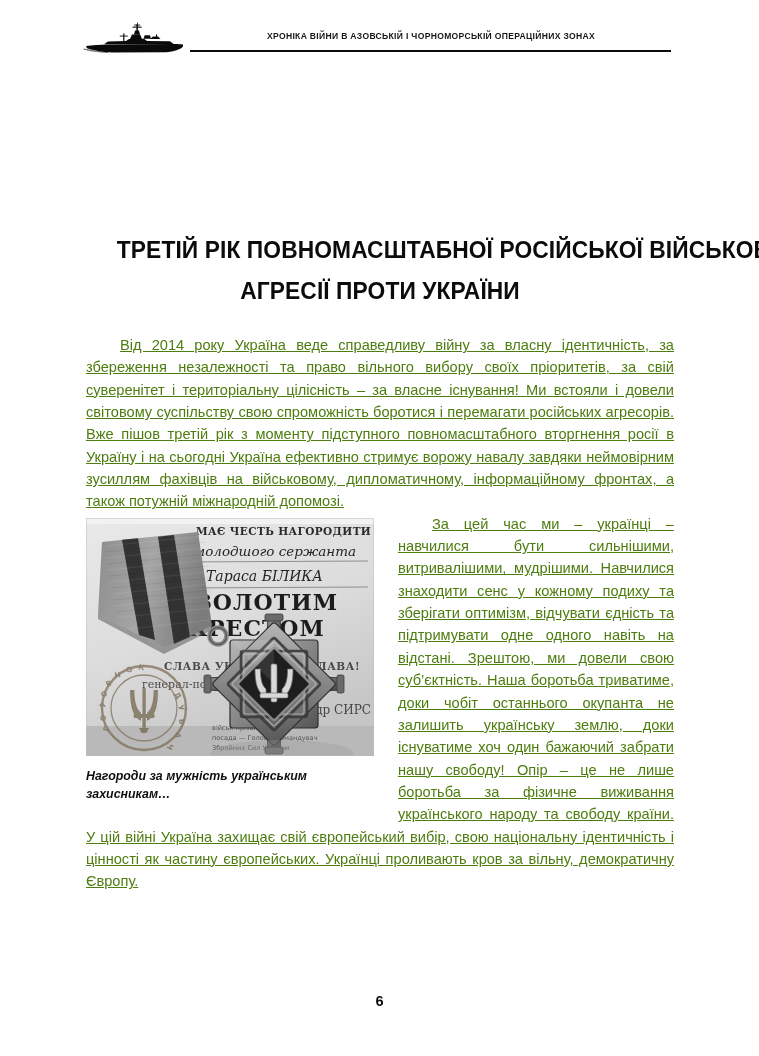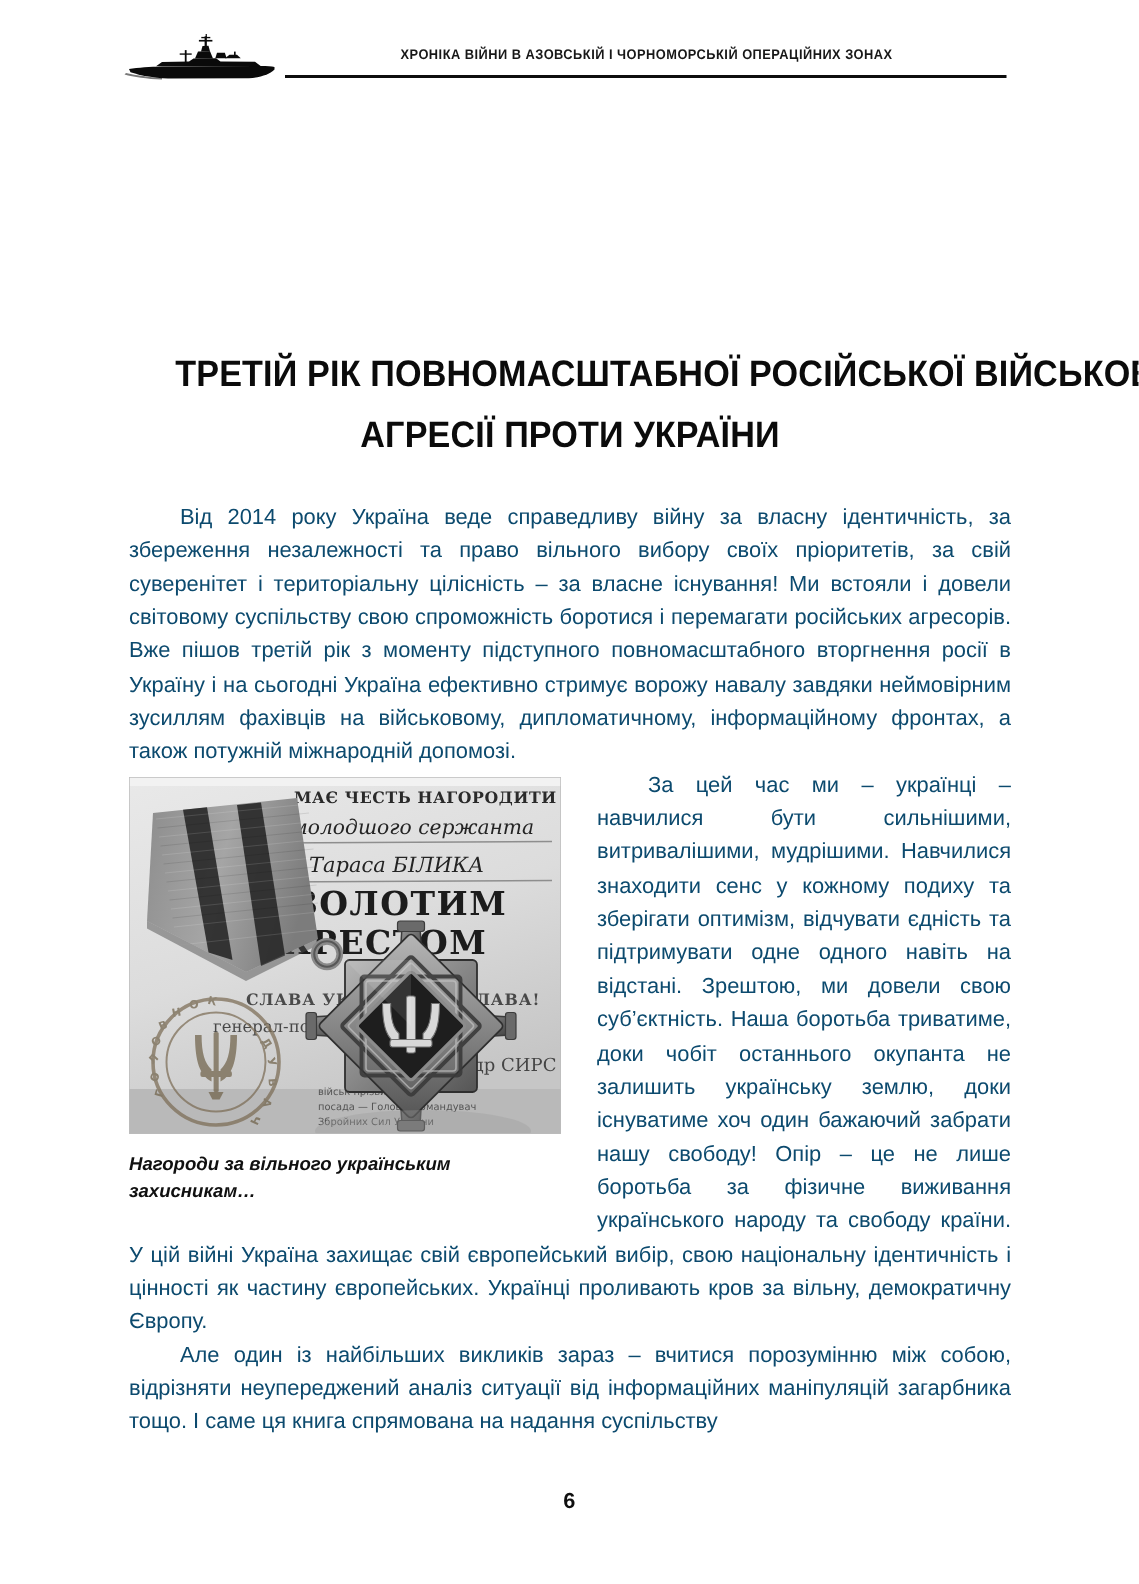--- a/index.html
+++ b/index.html
@@ -79,22 +79,23 @@
     left: 86px;
     top: 334px;
     width: 588px;
   }
   p.body-par {
     margin: 0;
     font-size: 14.6px;
     line-height: 22.35px;
     text-align: justify;
     text-justify: inter-word;
-    color: #0c4a6e;
+    color: #4d7c0f;
     hyphens: manual;
+    text-decoration: underline;
   }
   p.body-par.indent { text-indent: 34px; }
 
   
   .figure {
     float: left;
     margin: 5px 22px 3px 0;
     width: 290px;
   }
   .figure-photo {
@@ -344,21 +345,20 @@
 
             <path d="M-44 -44 L0 -44 L0 0 Z" fill="#ffffff" opacity="0.10"></path>
           </g>
 
           <ellipse cx="196" cy="236" rx="72" ry="14" fill="#9a9a9a" opacity="0.35"></ellipse>
 
           <rect x="0" y="0" width="288" height="238" fill="none" stroke="#bdbdbd" stroke-width="1"></rect>
         </g>
       </svg>
     </div>
-    <figcaption class="figure-caption">Нагороди за вільного українським захисникам…</figcaption>
+    <figcaption class="figure-caption">Нагороди за мужність українським захисникам…</figcaption>
   </figure>
 
   <p class="body-par indent">За цей час ми – українці – навчилися бути сильнішими, витривалішими, мудрішими. Навчилися знаходити сенс у кожному подиху та зберігати оптимізм, відчувати єдність та підтримувати одне одного навіть на відстані. Зрештою, ми довели свою суб’єктність. Наша боротьба триватиме, доки чобіт останнього окупанта не залишить українську землю, доки існуватиме хоч один бажаючий забрати нашу свободу! Опір – це не лише боротьба за фізичне виживання українського народу та свободу країни. У цій війні Україна захищає свій європейський вибір, свою національну ідентичність і цінності як частину європейських. Українці проливають кров за вільну, демократичну Європу.</p>
 
-  <p class="body-par indent">Але один із найбільших викликів зараз – вчитися порозумінню між собою, відрізняти неупереджений аналіз ситуації від інформаційних маніпуляцій загарбника тощо. І саме ця книга спрямована на надання суспільству</p>
 </div>
 
 <div class="page-number">6</div>
 
 </body></html>

